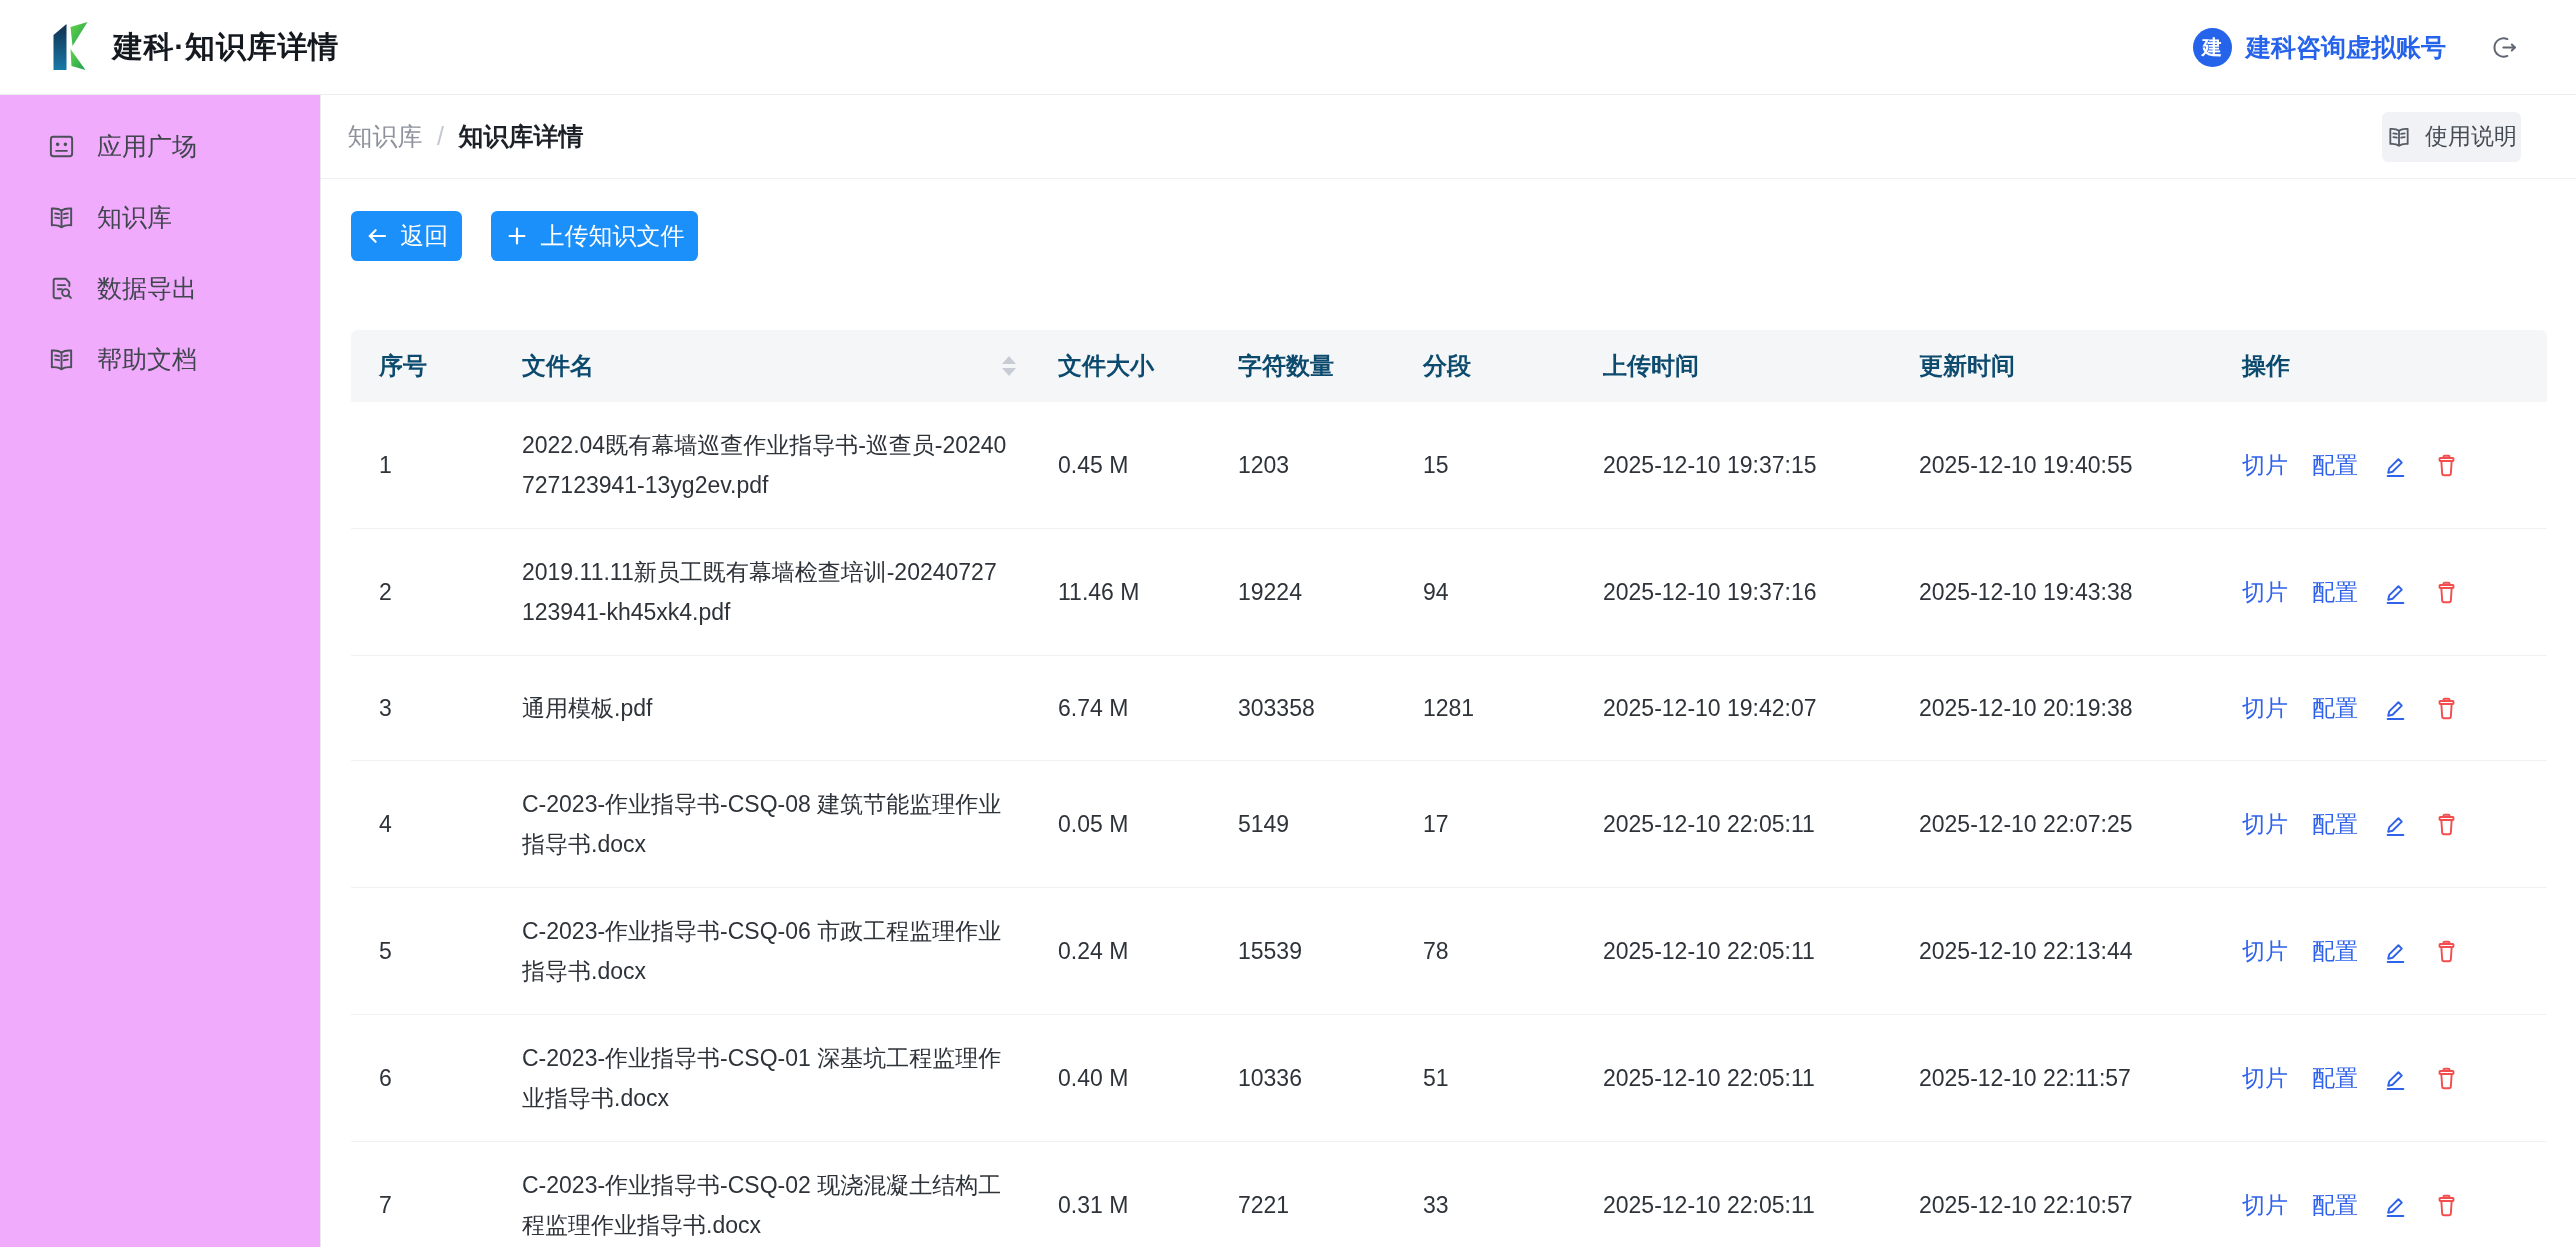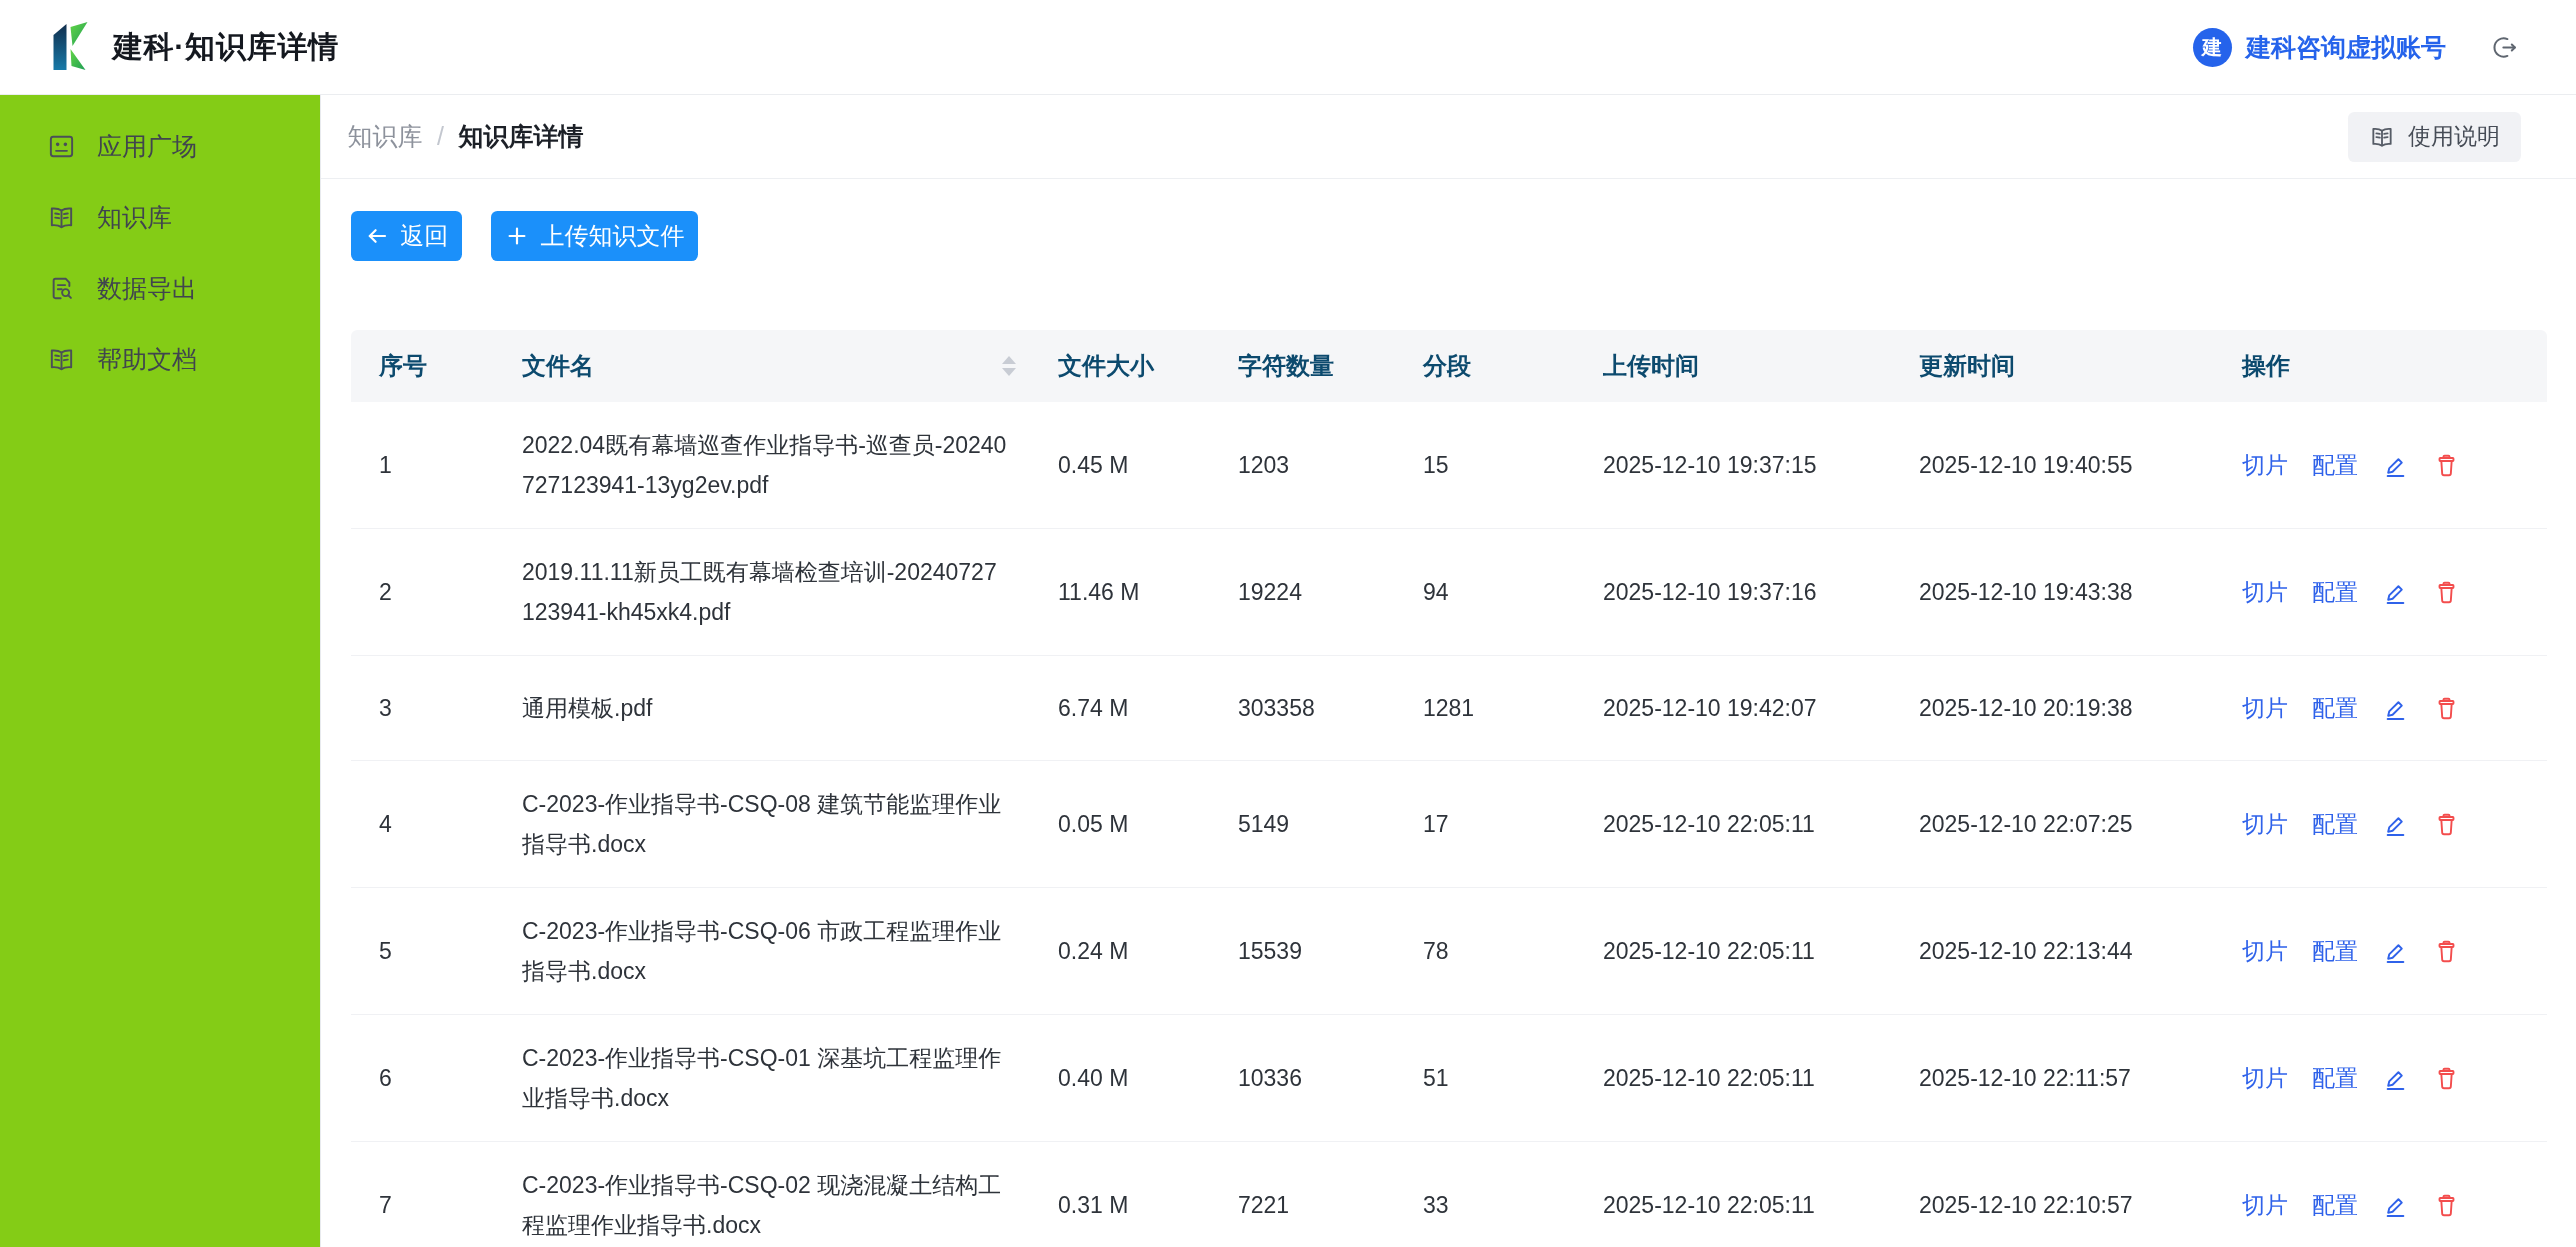--- a/index.html
+++ b/index.html
@@ -14,36 +14,36 @@
   .app-title { font-size:30px; font-weight:bold; color:#14181f; letter-spacing:0.8px; }
   .account { display:flex; align-items:center; }
   .avatar { width:39px; height:39px; border-radius:50%; background:#2563eb; color:#fff;
     font-size:20px; font-weight:bold; display:flex; align-items:center; justify-content:center; }
   .account-name { font-size:25px; color:#2563eb; font-weight:bold; margin-left:14.5px; }
   .logout-btn { margin-left:42px; width:32px; height:32px; color:#5f6670; cursor:pointer;
     display:flex; align-items:center; justify-content:center; background:none; border:none; }
 
   
   .layout { display:flex; padding-top:95px; height:100%; }
-  .sidebar { width:321px; flex-shrink:0; background:#84cc16; border-right:0.8px solid #e8eaee;
+  .sidebar { width:321px; flex-shrink:0; background:#f0abfc; border-right:0.8px solid #e8eaee;
     padding-top:16px; }
   .side-item { height:71px; display:flex; align-items:center; gap:21px; padding-left:47px;
     font-size:25px; color:#40454e; cursor:pointer; }
   .side-item .icon { width:29px; height:29px; color:#4a4f58; flex-shrink:0; }
   .main { flex:1; min-width:0; background:#fff; display:flex; flex-direction:column; }
 
   
   .crumb-bar { height:84px; flex-shrink:0; border-bottom:0.8px solid #edeff2; background:#fff;
     display:flex; align-items:center; justify-content:space-between; padding:0 55px 0 26.5px; }
   .breadcrumb { display:flex; align-items:center; gap:14.5px; font-size:25px; }
   .crumb-parent { color:#8d929c; cursor:pointer; }
   .crumb-sep { color:#c3c7cf; }
   .crumb-current { color:#1c2027; font-weight:bold; }
   .help-btn { display:flex; align-items:center; gap:13px; background:#f1f2f5; border:none;
-    border-radius:6.4px; height:50px; padding:0 21px; font-size:23px; color:#464c56; cursor:pointer; }
+    border-radius:6.4px; height:50px; padding:0 4px; font-size:23px; color:#464c56; cursor:pointer; }
   .help-btn .icon { width:26px; height:26px; color:#565c66; }
 
   
   .content { padding:32px 29px 0 30px; overflow:hidden; }
   .toolbar { display:flex; gap:29px; }
   .btn-primary { display:flex; align-items:center; justify-content:center; gap:11.2px;
     background:#1b90fa; color:#fff; border:none; border-radius:6.4px; height:50px;
     font-size:24px; padding:0 14px; cursor:pointer; }
   .btn-primary .icon { width:24px; height:24px; }
 

